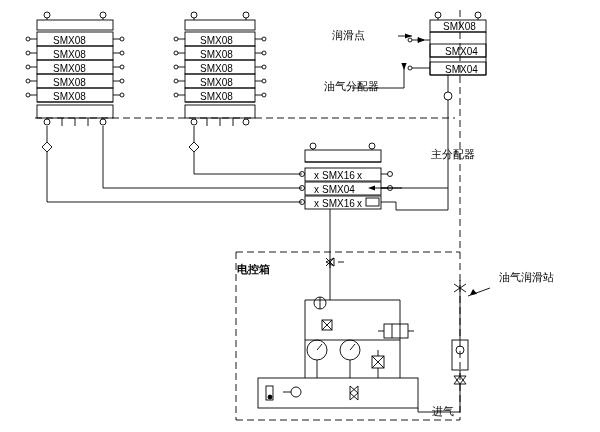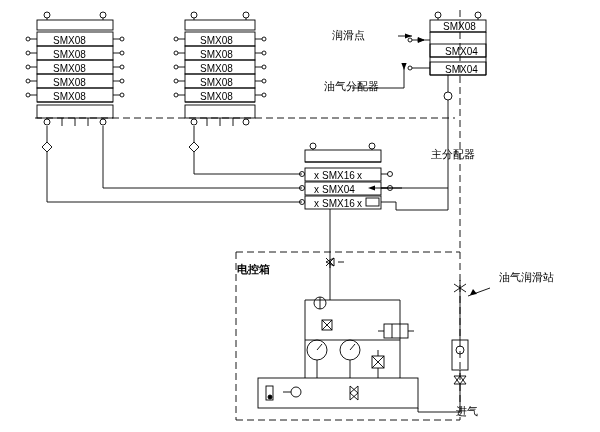--- a/index.html
+++ b/index.html
@@ -237,15 +237,15 @@
 <div class="lbl blk" style="left:314px;top:184px;">x</div>
 <div class="lbl blk" style="left:314px;top:198px;">x</div>
 <div class="lbl blk" style="left:357px;top:170px;">x</div>
 <div class="lbl blk" style="left:357px;top:198px;">x</div>
 
 <div class="lbl cjk" style="left:332px;top:28px;">润滑点</div>
 <div class="lbl cjk" style="left:324px;top:79px;">油气分配器</div>
 <div class="lbl cjk" style="left:431px;top:147px;">主分配器</div>
 <div class="lbl cjk" style="left:237px;top:262px;font-weight:bold;">电控箱</div>
 <div class="lbl cjk" style="left:499px;top:270px;">油气润滑站</div>
-<div class="lbl cjk" style="left:432px;top:404px;margin-left:24px;">进气</div>
+<div class="lbl cjk" style="left:432px;top:404px;">进气</div>
 
 </div>
 
 </body></html>

